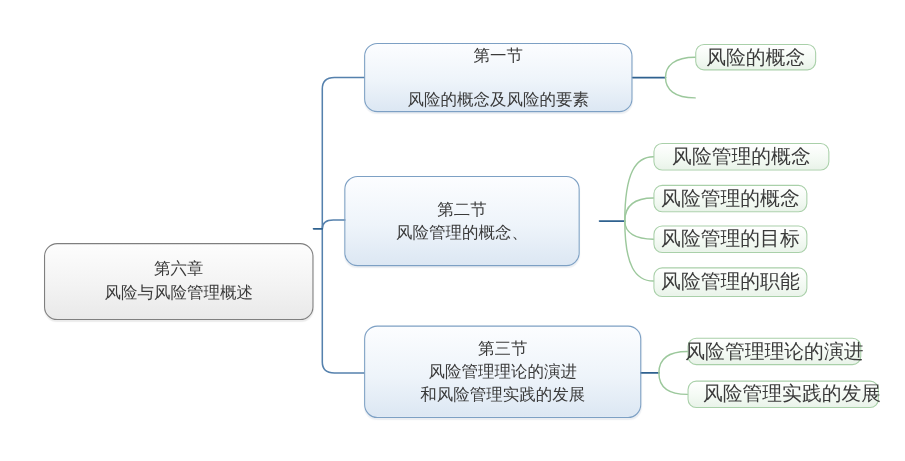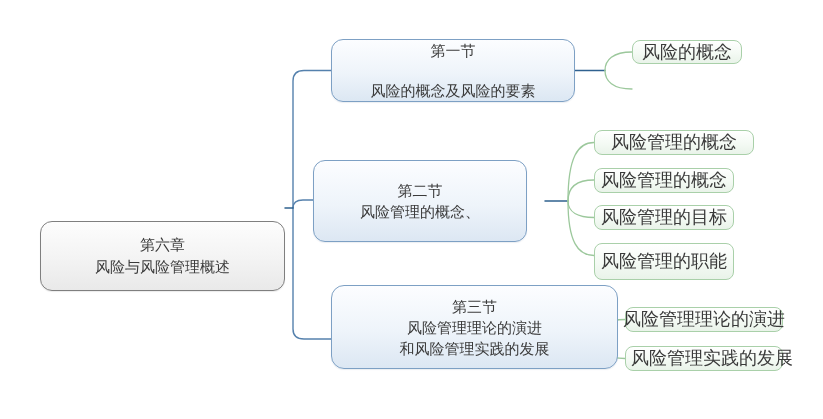--- a/index.html
+++ b/index.html
@@ -99,29 +99,29 @@
   </div>
   <div class="node leaf" style="left:594px; top:130px; width:160px; height:25px;">
     <span>风险管理的概念</span>
   </div>
   <div class="node leaf" style="left:594px; top:167.5px; width:140px; height:25px;">
     <span>风险管理的概念</span>
   </div>
   <div class="node leaf" style="left:594px; top:205px; width:140px; height:25px;">
     <span>风险管理的目标</span>
   </div>
-  <div class="node leaf" style="left:594px; top:243px; width:140px; height:37px;">
+  <div class="node leaf" style="left:594px; top:243px; width:140px; height:27px;">
     <span>风险管理的职能</span>
   </div>
 
-  <div class="node branch" style="left:331px; top:285px; width:287px; height:84px;border-radius:13px;">
+  <div class="node branch" style="left:331px; top:296px; width:252px; height:84px;">
     <span>第三节</span>
     <span>风险管理理论的演进</span>
     <span>和风险管理实践的发展</span>
   </div>
   <div class="node leaf" style="left:625px; top:307px; width:158px; height:25px;">
     <span>风险管理理论的演进</span>
   </div>
-  <div class="node leaf" style="left:625px; top:346px; width:158px; height:25px;padding-left:16px;">
+  <div class="node leaf" style="left:625px; top:346px; width:174px; height:25px;padding-left:16px;">
     <span>风险管理实践的发展</span>
   </div>
 
 </div>
 
 </body></html>

